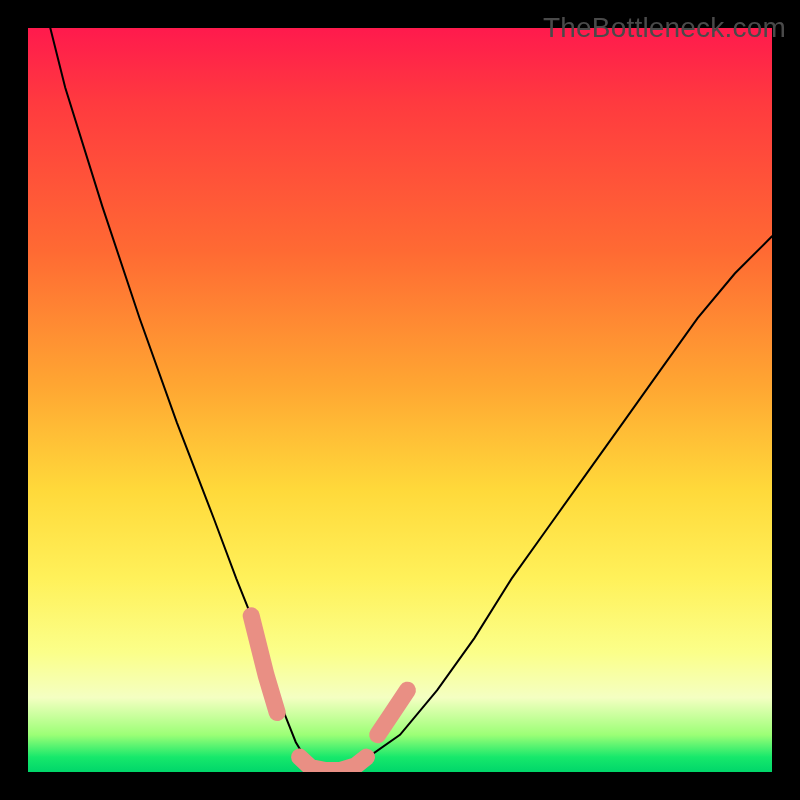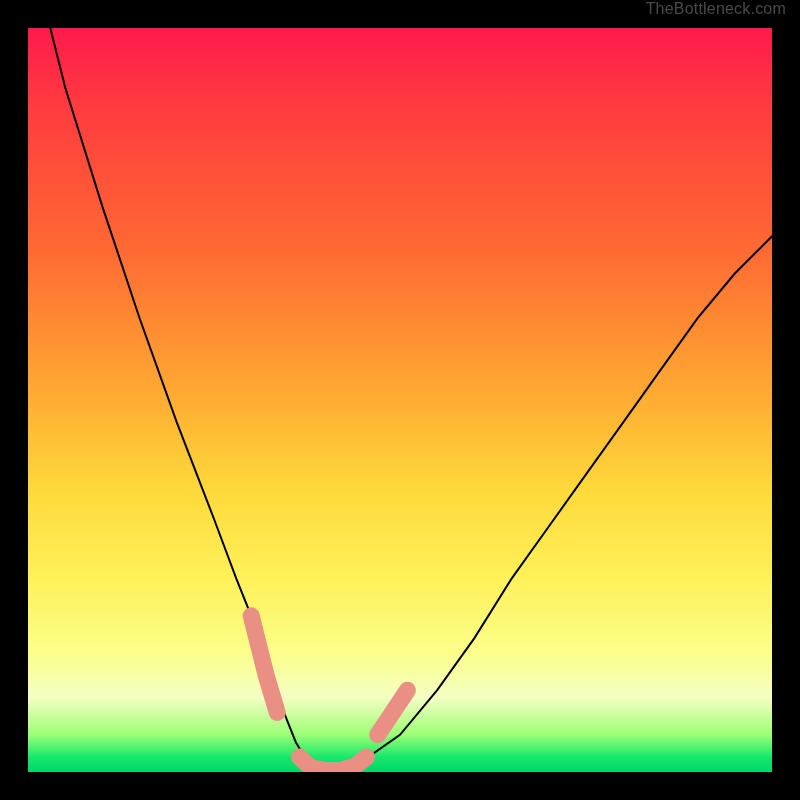--- a/index.html
+++ b/index.html
@@ -35,24 +35,24 @@
       #fff15a 74%,
       #fbff8a 84%,
       #f4ffc2 90%,
       #9cff76 95%,
       #17e86b 98%,
       #00d66a 100%
     );
   }
   .watermark {
     position: absolute;
-    top: 0;
+    top: 12px;
     right: 14px;
     font-family: Arial, Helvetica, sans-serif;
-    font-size: 16px;
+    font-size: 28px;
     color: #4a4a4a;
     letter-spacing: 0.2px;
     user-select: none;
   }
   svg.curve {
     position: absolute;
     left: 0;
     top: 0;
   }
 </style>

